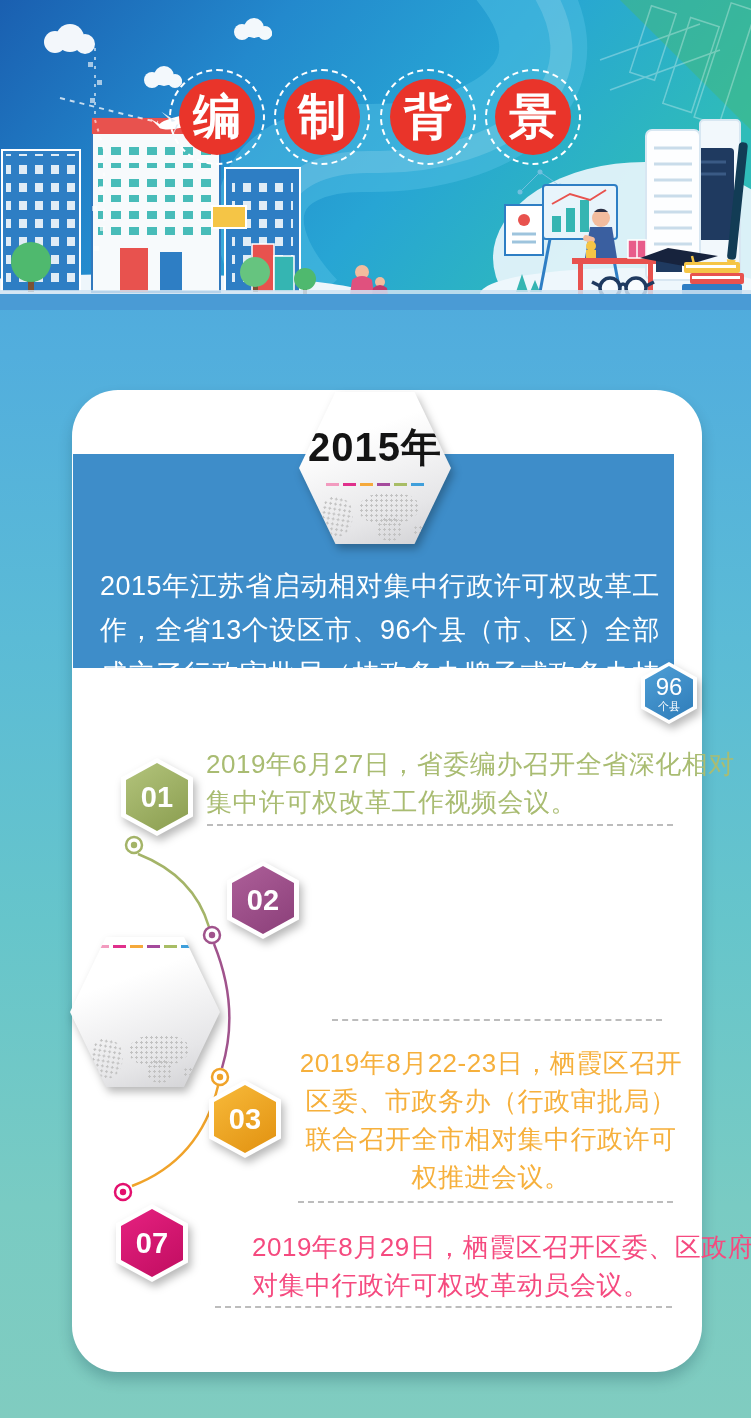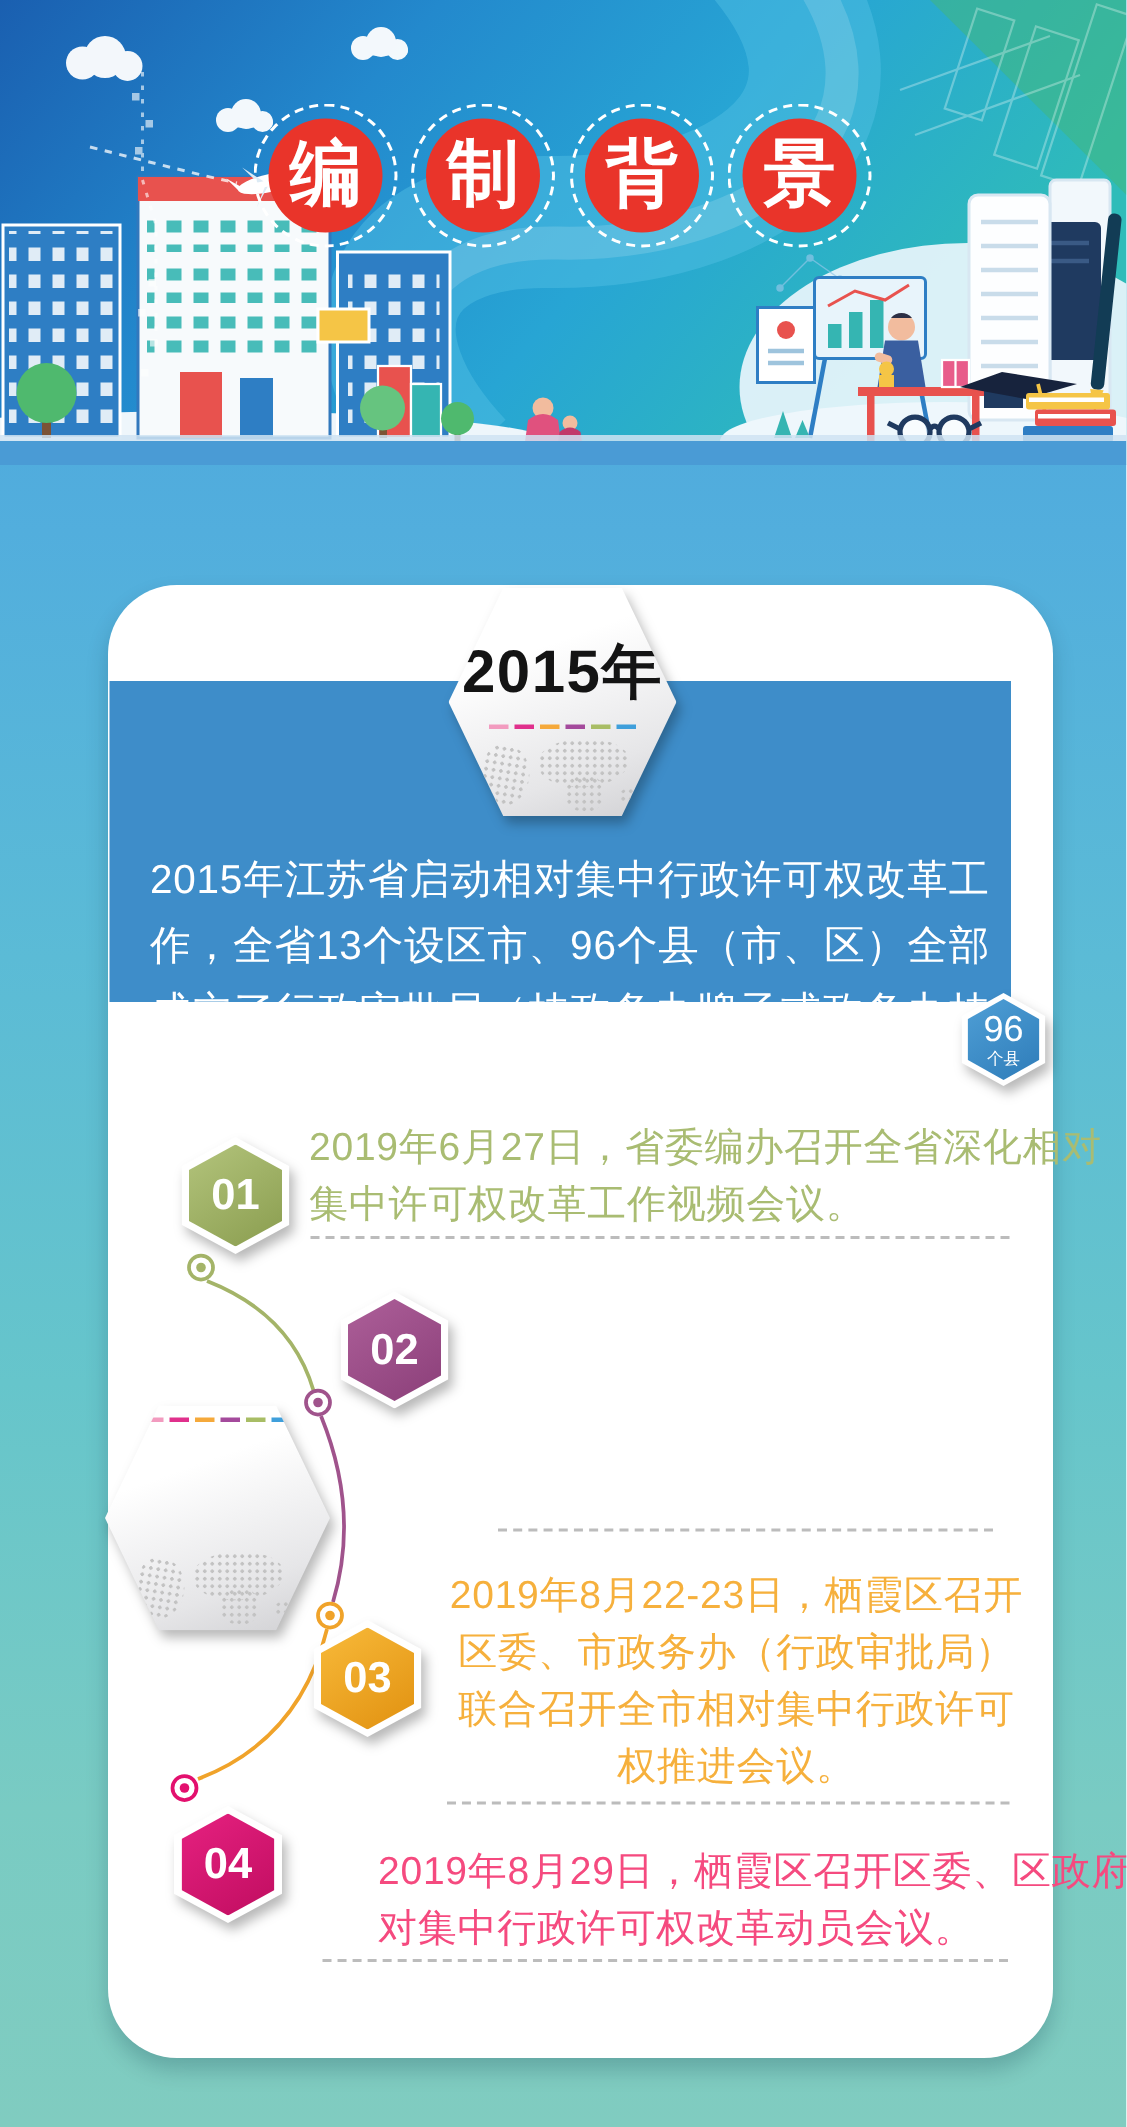--- a/index.html
+++ b/index.html
@@ -402,21 +402,21 @@
         <span>03</span>
       </div>
         </div>
     </div>
     <div class="t-text" style="left:225px;top:654px;width:388px;color:#f6b03c;text-align:center;">2019年8月22-23日，栖霞区召开区委、市政务办（行政审批局）联合召开全市相对集中行政许可权推进会议。</div>
     <div class="sep" style="left:226px;top:811px;width:375px;"></div>
 
     <div class="numhex shadow num4" style="left:44px;top:814px;">
       <div class="hex-outer hexP">
           <div class="hex-inner hexP">
-        <span>04</span>
+        <span>07</span>
       </div>
         </div>
     </div>
     <div class="t-text" style="left:140px;top:838px;width:540px;color:#f54a7f;margin-left:40px;">2019年8月29日，栖霞区召开区委、区政府相对集中行政许可权改革动员会议。</div>
     <div class="sep" style="left:143px;top:916px;width:457px;"></div>
 
   </div>
 </div>
 
 </body></html>

